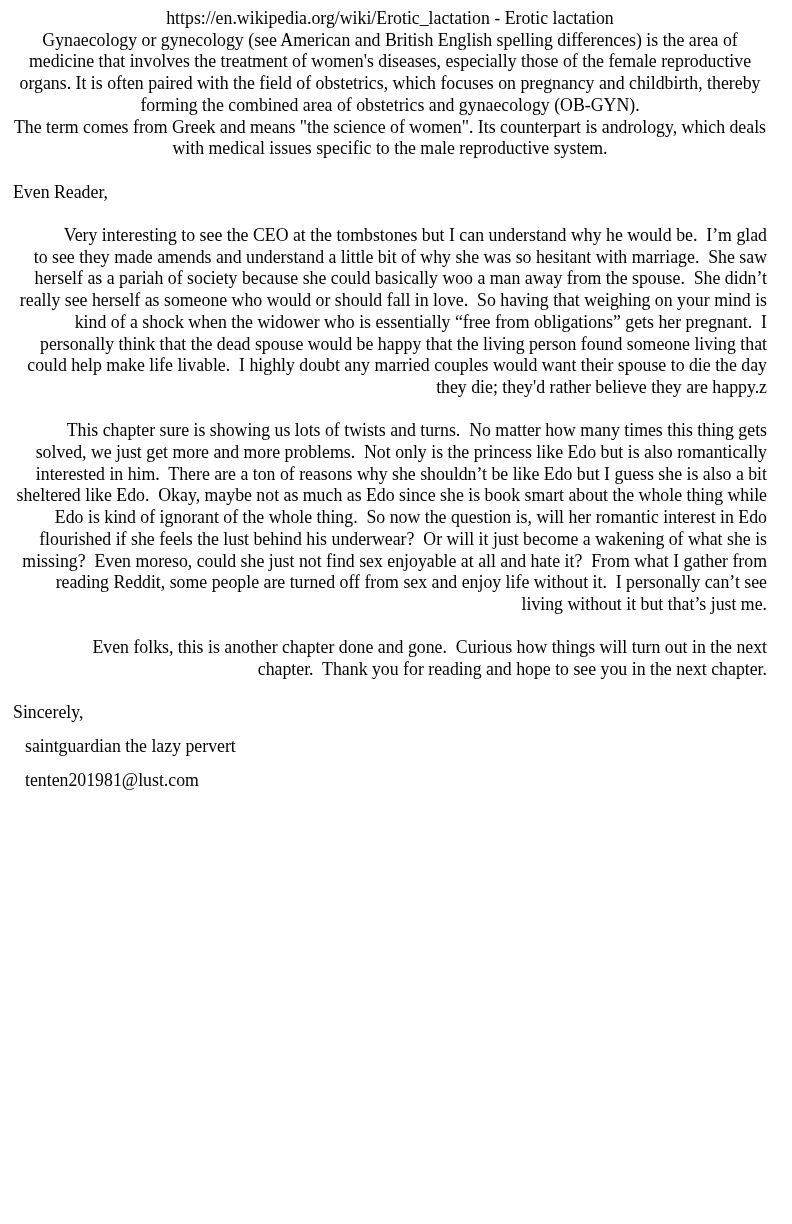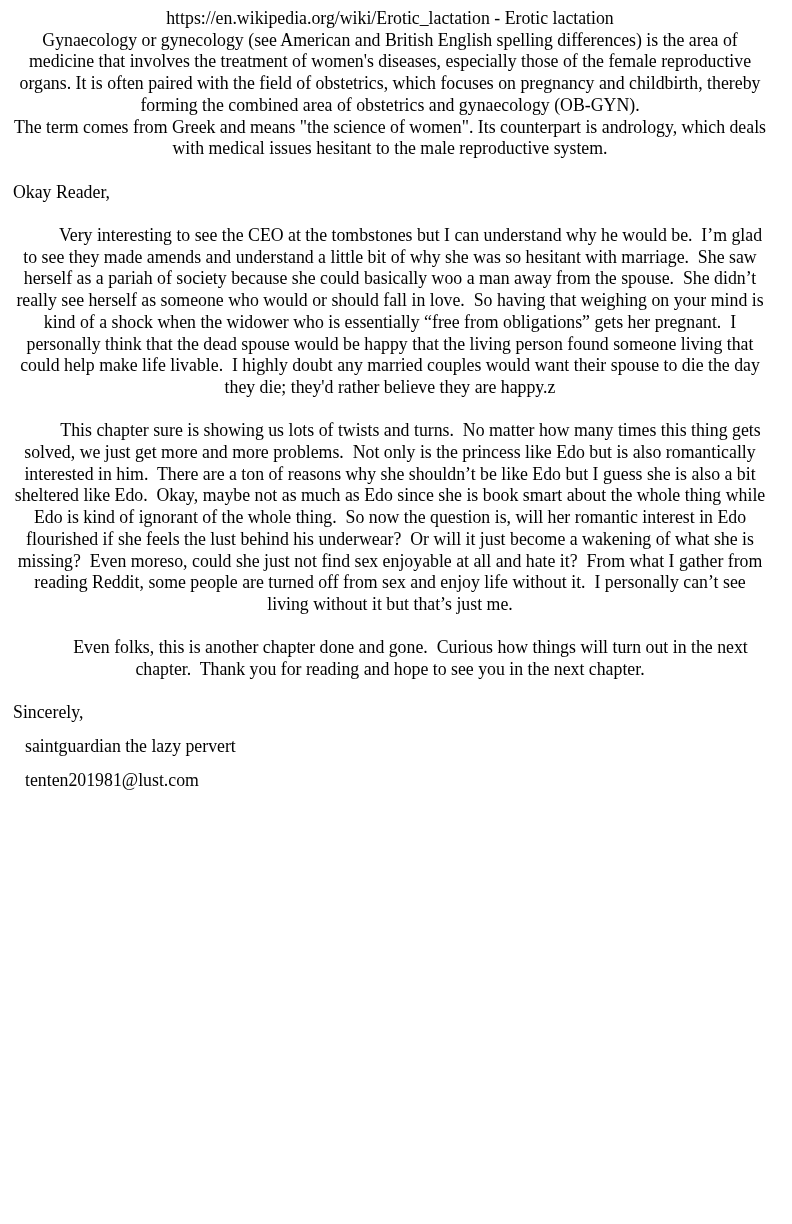--- a/index.html
+++ b/index.html
@@ -31,42 +31,42 @@
   }
   .doc-header p {
     text-align: center;
   }
   .salutation {
     margin-bottom: 21.7px;
   }
   .para {
     text-indent: 41px;
     margin-bottom: 21.7px;
-    text-align: center;
+    text-align: right;
   }
   .closing {
     margin-bottom: 11px;
   }
   .signature p {
     margin: 12px;
   }
 </style>
 </head>
 <body style="background: rgb(255, 255, 255); color: rgb(0, 0, 0);">
 
 <main class="page">
 
   <header class="doc-header">
     <p>https://en.wikipedia.org/wiki/Erotic_lactation - Erotic lactation</p>
     <p>Gynaecology or gynecology (see American and British English spelling differences) is the area of medicine that involves the treatment of women's diseases, especially those of the female reproductive organs. It is often paired with the field of obstetrics, which focuses on pregnancy and childbirth, thereby forming the combined area of obstetrics and gynaecology (OB-GYN).</p>
-    <p>The term comes from Greek and means "the science of women". Its counterpart is andrology, which deals with medical issues hesitant to the male reproductive system.</p>
+    <p>The term comes from Greek and means "the science of women". Its counterpart is andrology, which deals with medical issues specific to the male reproductive system.</p>
   </header>
 
   <section class="letter">
-    <p class="salutation">Okay Reader,</p>
+    <p class="salutation">Even Reader,</p>
 
     <p class="para">Very interesting to see the CEO at the tombstones but I can understand why he would be.  I’m glad to see they made amends and understand a little bit of why she was so hesitant with marriage.  She saw herself as a pariah of society because she could basically woo a man away from the spouse.  She didn’t really see herself as someone who would or should fall in love.  So having that weighing on your mind is kind of a shock when the widower who is essentially “free from obligations” gets her pregnant.  I personally think that the dead spouse would be happy that the living person found someone living that could help make life livable.  I highly doubt any married couples would want their spouse to die the day they die; they'd rather believe they are happy.z</p>
 
     <p class="para">This chapter sure is showing us lots of twists and turns.  No matter how many times this thing gets solved, we just get more and more problems.  Not only is the princess like Edo but is also romantically interested in him.  There are a ton of reasons why she shouldn’t be like Edo but I guess she is also a bit sheltered like Edo.  Okay, maybe not as much as Edo since she is book smart about the whole thing while Edo is kind of ignorant of the whole thing.  So now the question is, will her romantic interest in Edo flourished if she feels the lust behind his underwear?  Or will it just become a wakening of what she is missing?  Even moreso, could she just not find sex enjoyable at all and hate it?  From what I gather from reading Reddit, some people are turned off from sex and enjoy life without it.  I personally can’t see living without it but that’s just me.</p>
 
     <p class="para">Even folks, this is another chapter done and gone.  Curious how things will turn out in the next chapter.  Thank you for reading and hope to see you in the next chapter.</p>
 
     <p class="closing">Sincerely,</p>
 
     <div class="signature">

